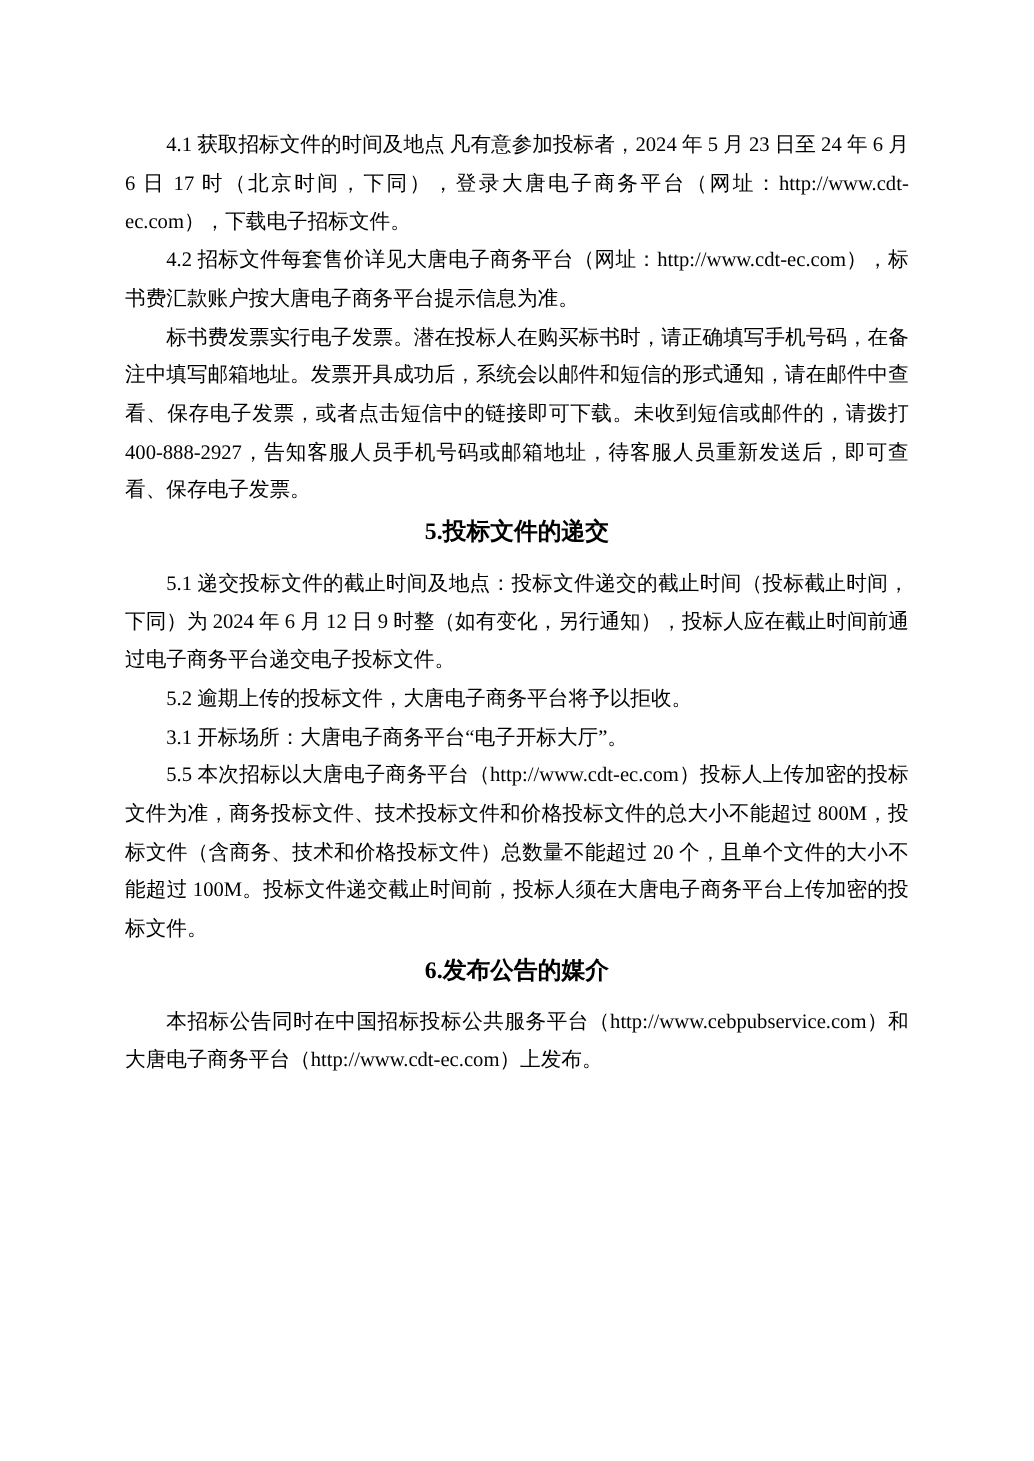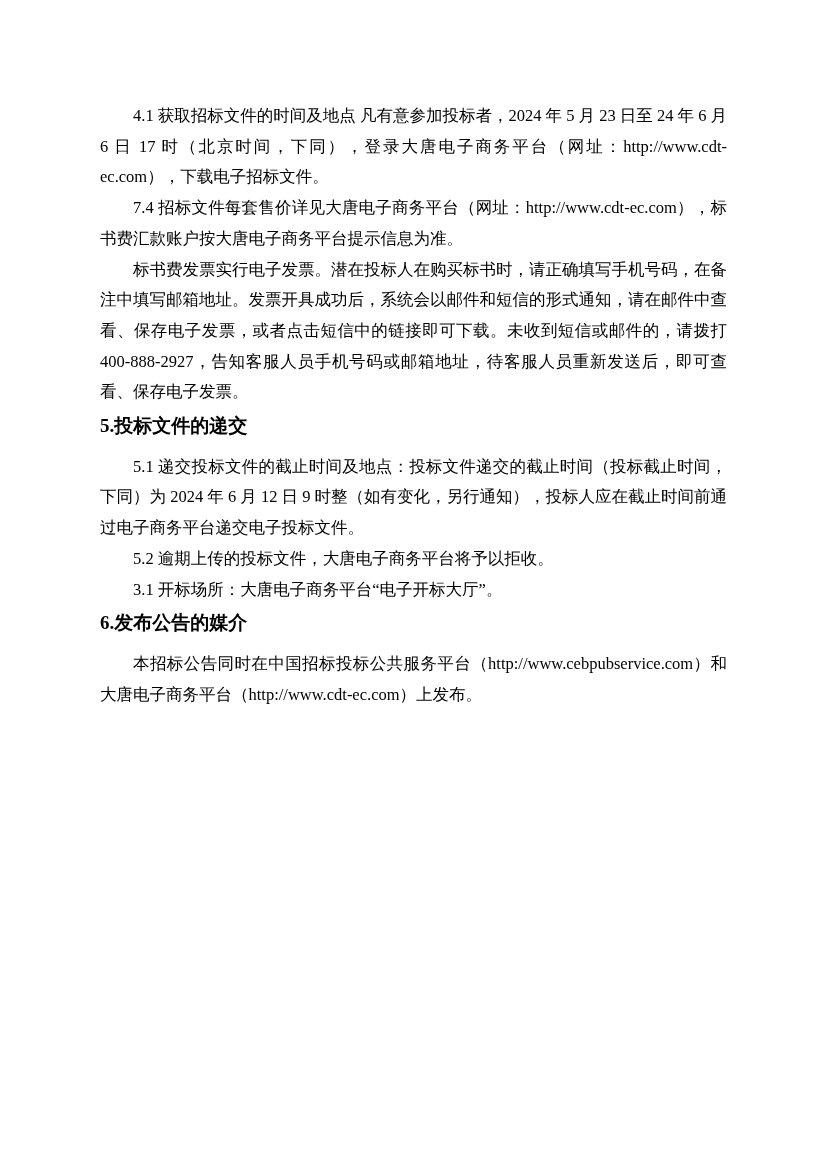--- a/index.html
+++ b/index.html
@@ -25,30 +25,31 @@
     line-height: 30.7px;
     text-align: justify;
     text-indent: 33px;
     word-wrap: normal;
   }
   .heading {
     margin: 3px 0 10px 0;
     font-size: 19px;
     font-weight: bold;
     line-height: 30.7px;
-    text-align: left;
+    text-align: center;
     text-indent: 0;
   }
 </style>
 </head>
 <body>
 
 <div class="page">
   <p class="para">4.1 获取招标文件的时间及地点 凡有意参加投标者，2024 年 5 月 23 日至 24 年 6 月 6 日 17 时（北京时间，下同），登录大唐电子商务平台（网址：http://www.cdt-ec.com），下载电子招标文件。</p>
-  <p class="para">7.4 招标文件每套售价详见大唐电子商务平台（网址：http://www.cdt-ec.com），标书费汇款账户按大唐电子商务平台提示信息为准。</p>
+  <p class="para">4.2 招标文件每套售价详见大唐电子商务平台（网址：http://www.cdt-ec.com），标书费汇款账户按大唐电子商务平台提示信息为准。</p>
   <p class="para">标书费发票实行电子发票。潜在投标人在购买标书时，请正确填写手机号码，在备注中填写邮箱地址。发票开具成功后，系统会以邮件和短信的形式通知，请在邮件中查看、保存电子发票，或者点击短信中的链接即可下载。未收到短信或邮件的，请拨打 400-888-2927，告知客服人员手机号码或邮箱地址，待客服人员重新发送后，即可查看、保存电子发票。</p>
   <h2 class="heading">5.投标文件的递交</h2>
   <p class="para">5.1 递交投标文件的截止时间及地点：投标文件递交的截止时间（投标截止时间，下同）为 2024 年 6 月 12 日 9 时整（如有变化，另行通知），投标人应在截止时间前通过电子商务平台递交电子投标文件。</p>
   <p class="para">5.2 逾期上传的投标文件，大唐电子商务平台将予以拒收。</p>
   <p class="para">3.1 开标场所：大唐电子商务平台“电子开标大厅”。</p>
+  <p class="para">5.5 本次招标以大唐电子商务平台（http://www.cdt-ec.com）投标人上传加密的投标文件为准，商务投标文件、技术投标文件和价格投标文件的总大小不能超过 800M，投标文件（含商务、技术和价格投标文件）总数量不能超过 20 个，且单个文件的大小不能超过 100M。投标文件递交截止时间前，投标人须在大唐电子商务平台上传加密的投标文件。</p>
   <h2 class="heading">6.发布公告的媒介</h2>
   <p class="para">本招标公告同时在中国招标投标公共服务平台（http://www.cebpubservice.com）和大唐电子商务平台（http://www.cdt-ec.com）上发布。</p>
 </div>
 
 </body></html>

